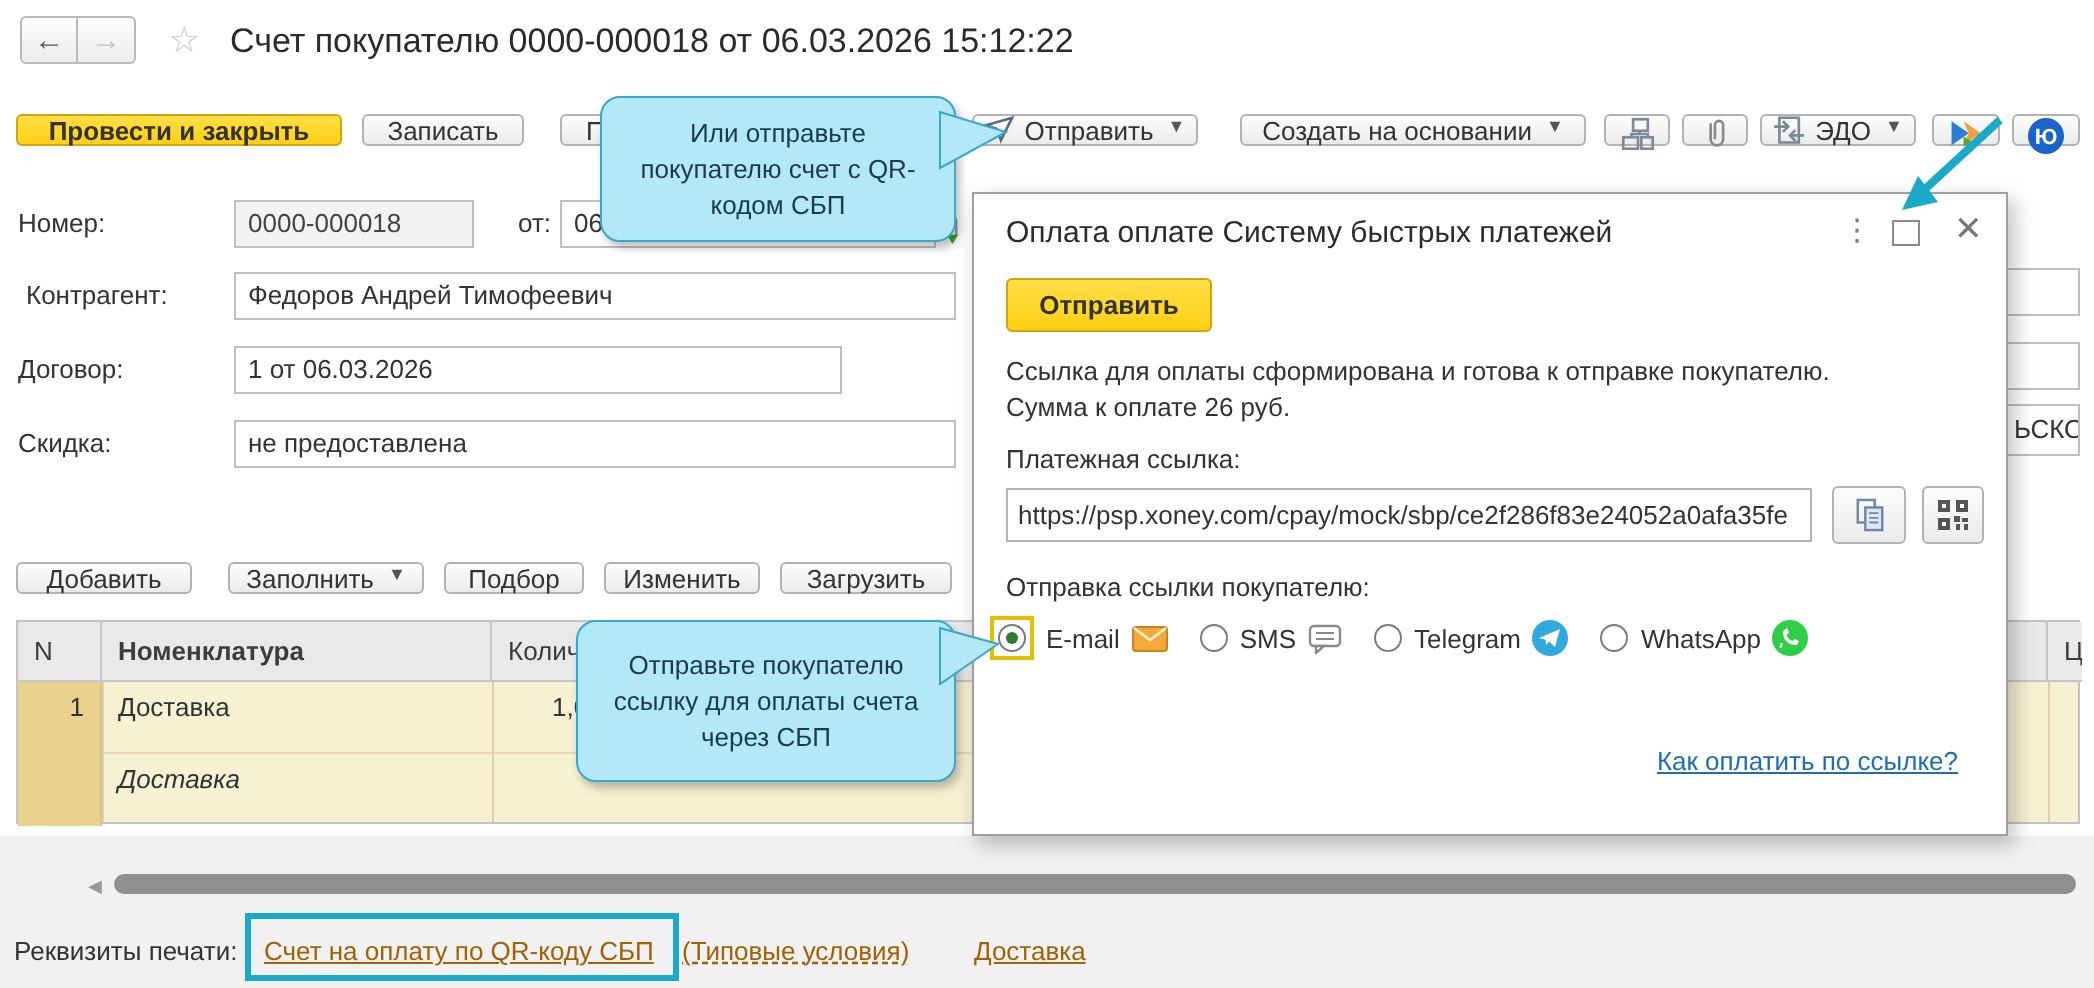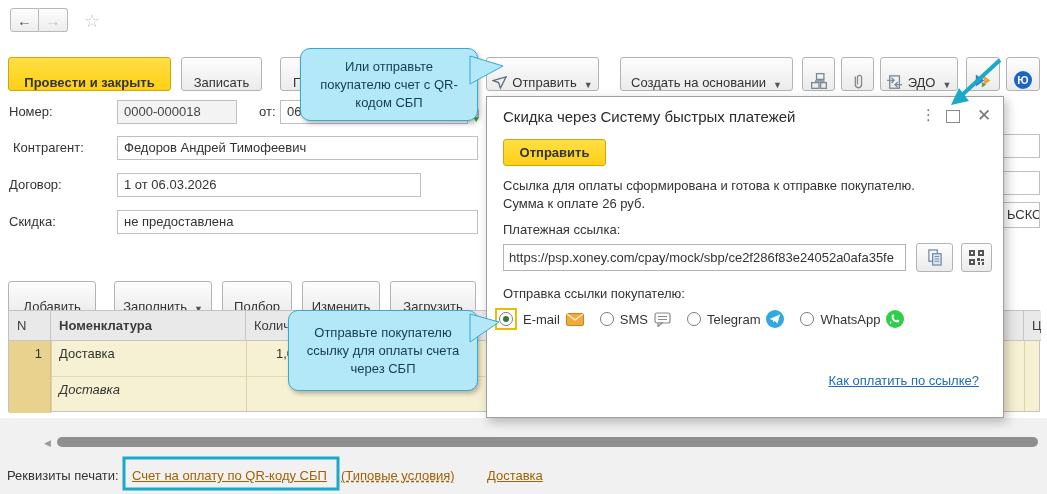--- a/index.html
+++ b/index.html
@@ -9,21 +9,21 @@
 
   
   .navbtns { position:absolute; left:10px; top:8px; display:flex; }
   .navbtn { width:29px; height:24px; border:1px solid #b9b9b9; background:linear-gradient(#fdfdfd,#ededed); display:flex; align-items:center; justify-content:center; font-size:15px; }
   .navbtn.back { border-radius:3px 0 0 3px; color:#555; }
   .navbtn.fwd  { border-radius:0 3px 3px 0; color:#c3c3c3; border-left:none; }
   .star { position:absolute; left:84px; top:10px; font-size:18px; color:#c9c9c9; }
   .doc-title { position:absolute; left:115px; top:11px; font-size:17px; color:#2b2b2b; white-space:nowrap; }
 
   
-  .btn { position:absolute; top:57px; height:34px; border:1px solid #b3b3b3; border-radius:3px; background:linear-gradient(#fdfdfd,#ebebeb); color:#333; font-size:13px; display:flex; align-items:flex-end; justify-content:center; gap:5px; white-space:nowrap; }
+  .btn { position:absolute; top:57px; height:16px; border:1px solid #b3b3b3; border-radius:3px; background:linear-gradient(#fdfdfd,#ebebeb); color:#333; font-size:13px; display:flex; align-items:flex-start; justify-content:center; gap:5px; white-space:nowrap; }
   .btn .caret { font-size:9px; color:#555; margin-left:2px; }
   .btn-yellow { background:linear-gradient(#ffdf45,#ffd014); border:1px solid #cfa413; font-weight:bold; }
   .iconbtn { padding:0; }
 
   
   .flabel { position:absolute; color:#333; }
   .field { position:absolute; height:24px; border:1px solid #bfbfbf; background:#fff; padding:3px 6px; overflow:hidden; white-space:nowrap; }
   .field.ro { background:#f3f3f3; color:#444; }
 
   
@@ -81,20 +81,21 @@
 
   <div class="navbtns">
     <div class="navbtn back">
         <span>←</span>
       </div>
     <div class="navbtn fwd">
         <span>→</span>
       </div>
   </div>
   <div class="star">☆</div>
+  <div class="doc-title">Счет покупателю 0000-000018 от 06.03.2026 15:12:22</div>
 
   <div class="btn btn-yellow" style="left:8px;width:163px;">
       <span>Провести и закрыть</span>
     </div>
   <div class="btn" style="left:181px;width:81px;">
       <span>Записать</span>
     </div>
   <div class="btn" style="left:280px;width:120px;justify-content:flex-start;padding-left:12px;">
       <span>Пр</span>
     </div>
@@ -213,21 +214,21 @@
 
   <div class="bottom-strip"></div>
   <div class="hscroll-arrow">◀</div>
   <div class="hscroll"></div>
   <div class="footer-label">Реквизиты печати:</div>
   <div class="flink" style="left:132px;">Счет на оплату по QR-коду СБП</div>
   <div class="flink dashed" style="left:341px;">(Типовые условия)</div>
   <div class="flink" style="left:487px;">Доставка</div>
 
   <div class="popup">
-    <div class="popup-title">Скидка через Систему быстрых платежей</div>
+    <div class="popup-title">Оплата оплате Систему быстрых платежей</div>
     <div class="pp-dots">⋮</div>
     <div class="pp-max"></div>
     <div class="pp-close">✕</div>
 
     <div class="pp-send">
         <span>Отправить</span>
       </div>
     <div class="pp-status">Ссылка для оплаты сформирована и готова к отправке покупателю. Сумма к оплате 26 руб.</div>
 
     <div class="pp-linklabel">Платежная ссылка:</div>

